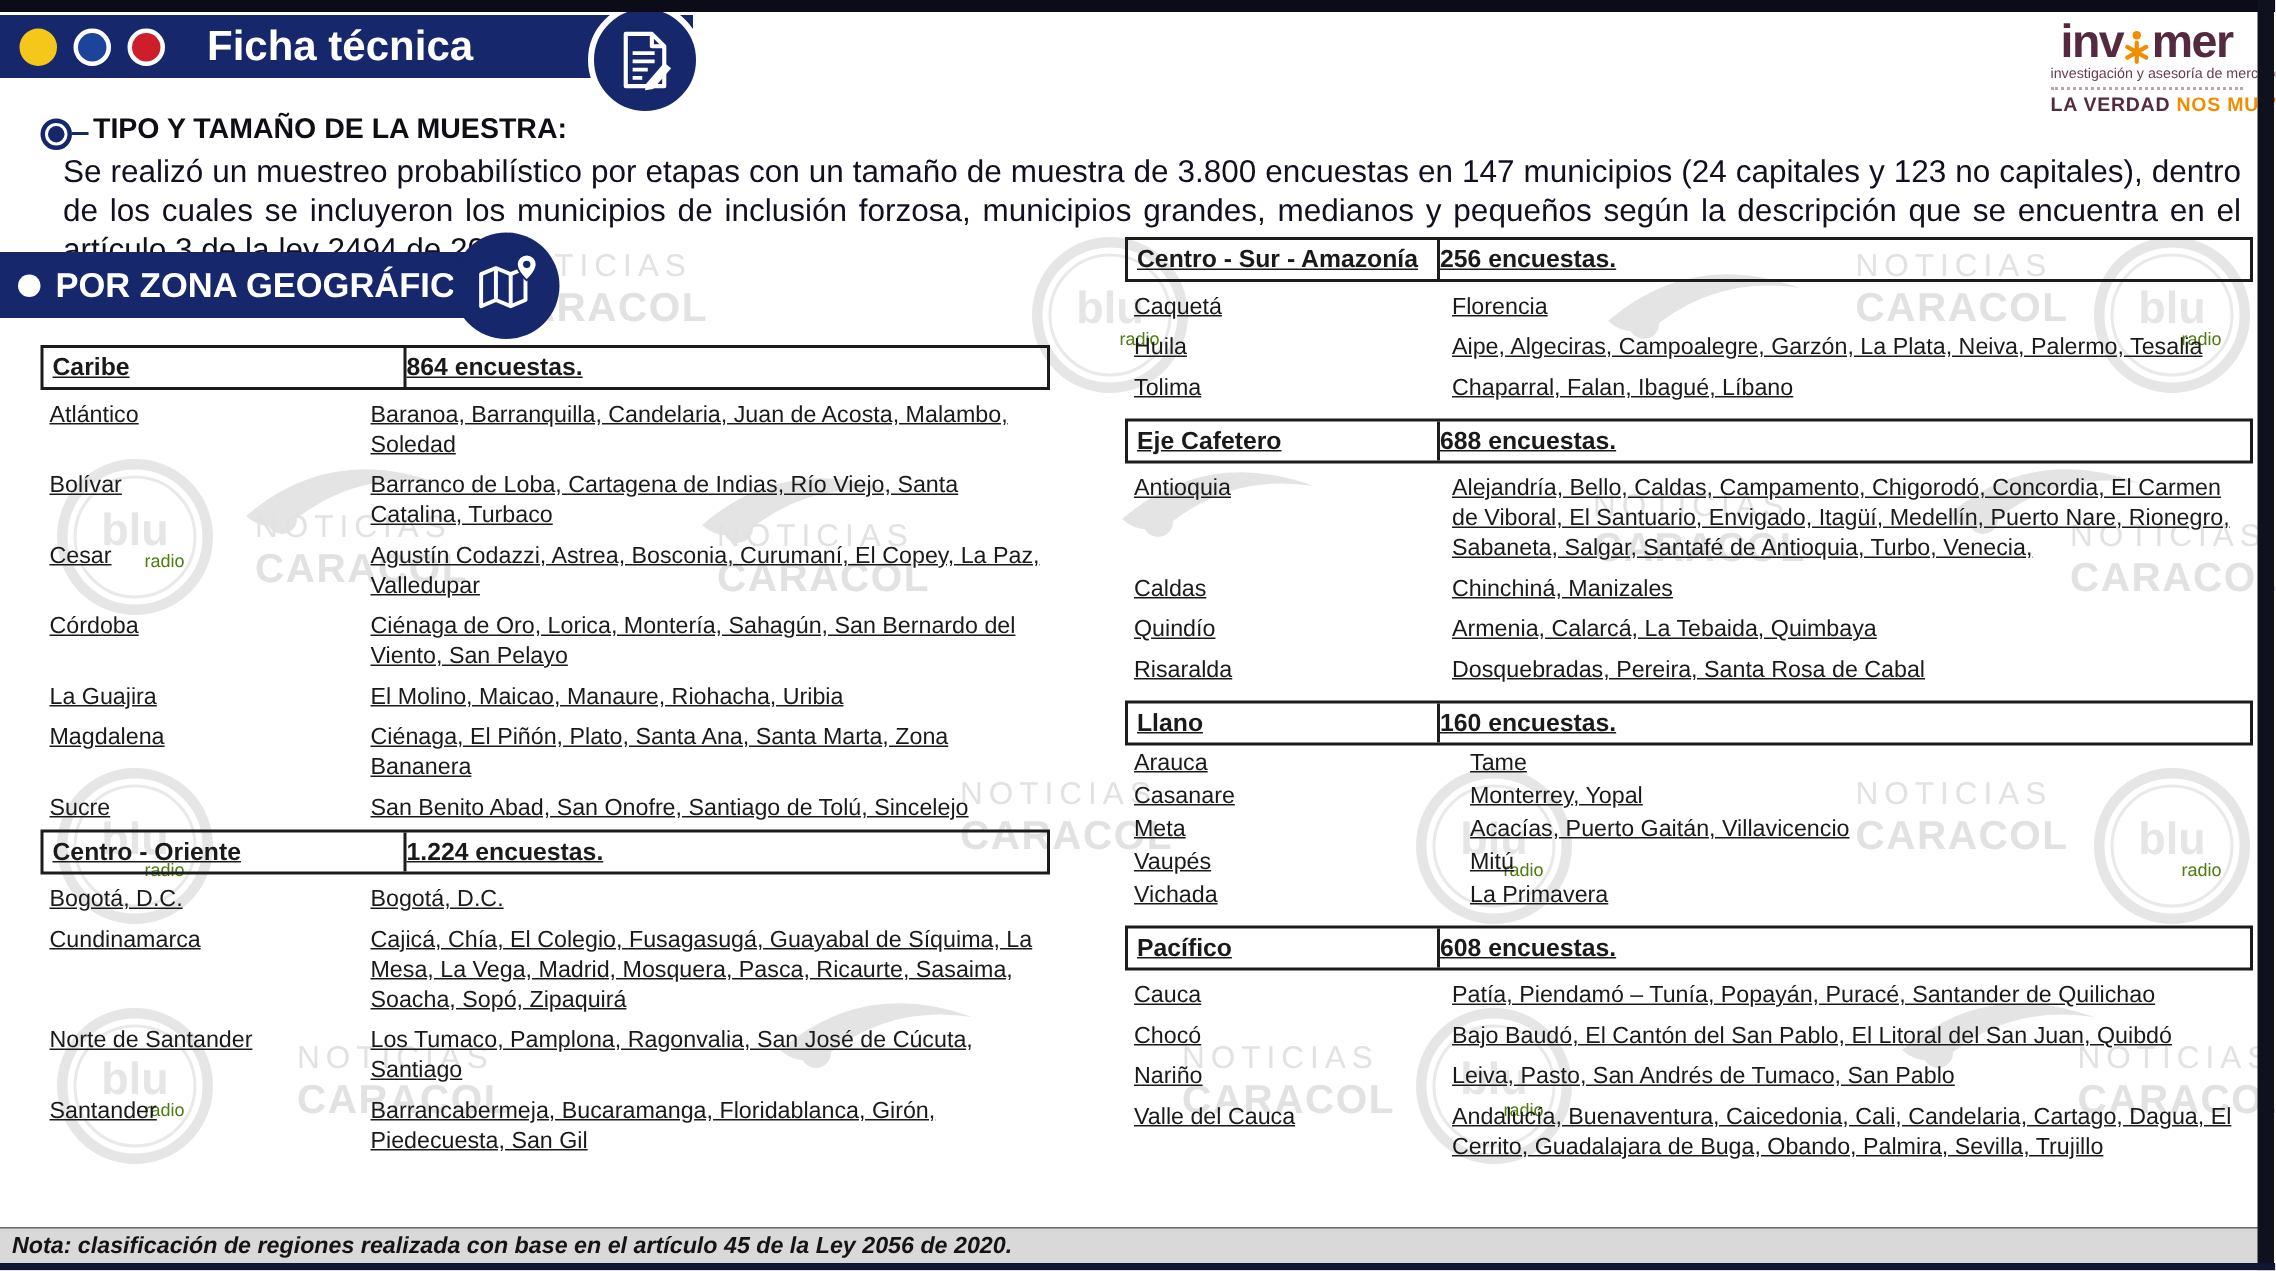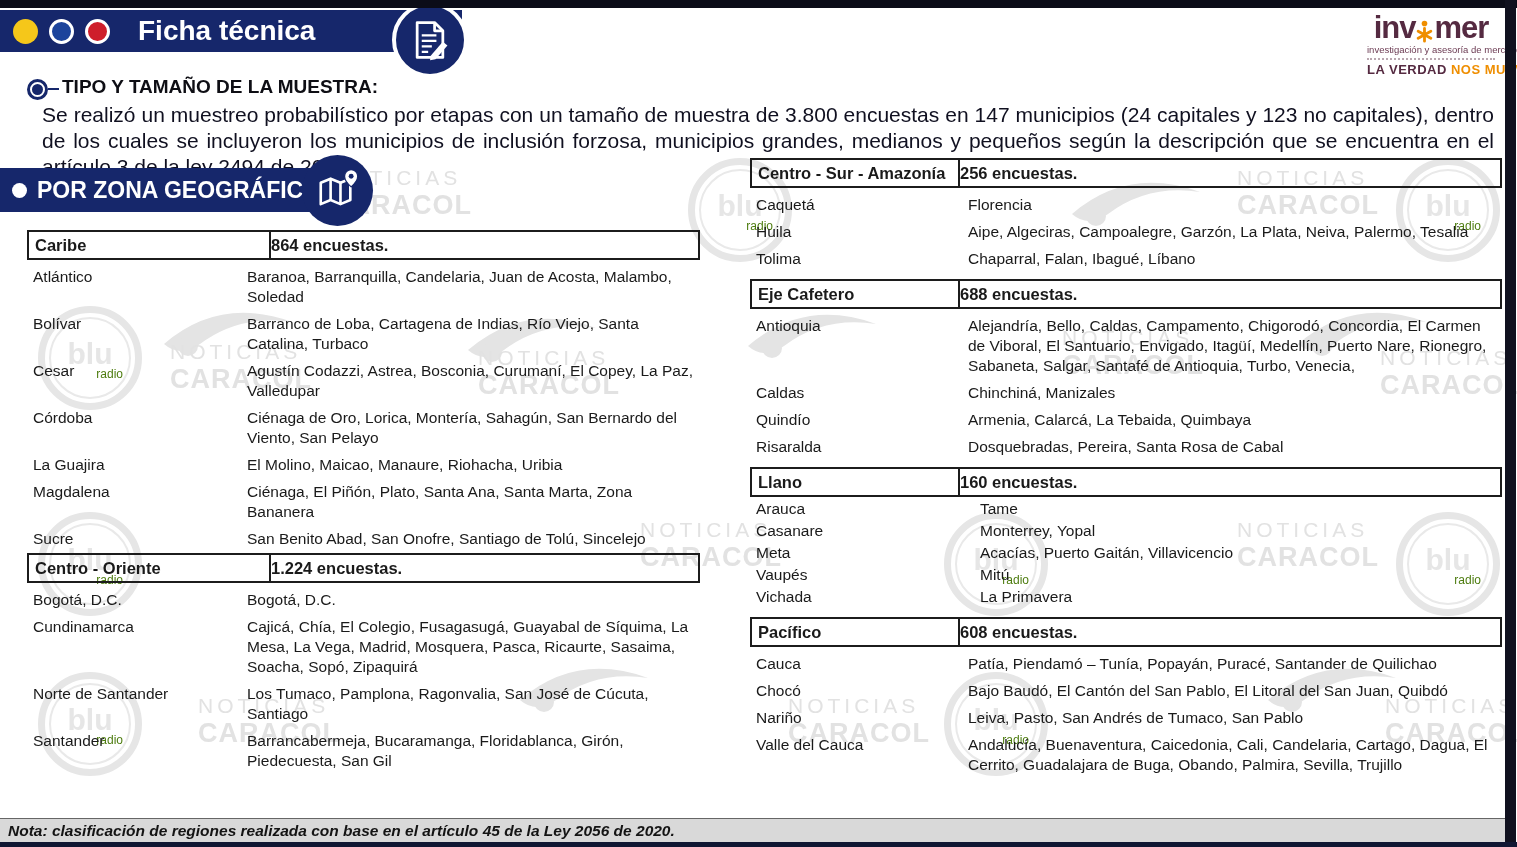--- a/index.html
+++ b/index.html
@@ -52,21 +52,21 @@
   .sample-body{position:absolute;left:42px;top:102px;width:1452px;font-size:21px;line-height:26px;color:#101020;z-index:1;text-align:justify;}
 
   
   .zone-bar{position:absolute;left:0;top:168px;width:312px;height:44px;background:#16276b;z-index:2;display:flex;align-items:center;}
   .zone-bullet{width:15px;height:15px;border-radius:50%;background:#fff;margin-left:12px;flex-shrink:0;}
   .zone-title{color:#fff;font-size:23px;font-weight:bold;margin-left:10px;white-space:nowrap;}
   .map-badge{position:absolute;left:302px;top:155px;width:71px;height:71px;border-radius:50%;background:#16276b;z-index:3;
     display:flex;align-items:center;justify-content:center;}
 
   
-  .geo-table{position:absolute;z-index:1;font-size:15.5px;color:#1a1a1a;line-height:20px;}
+  .geo-table{position:absolute;z-index:1;font-size:15.5px;color:#1a1a1a;line-height:20px;text-decoration:underline;}
   .t-left{left:27px;top:230px;width:673px;}
   .t-right{left:750px;top:158px;width:752px;}
   .region-header{display:flex;border:2px solid #1c1c1c;font-weight:bold;font-size:16.5px;background:transparent;}
   .region + .region .region-header{margin-top:4px;}
   .t-right .region + .region .region-header{margin-top:10px;}
   .rh-name{box-sizing:border-box;border-right:2px solid #1c1c1c;padding:3px 6px;white-space:nowrap;}
   .t-left .rh-name{width:242px;}
   .t-right .rh-name{width:208px;}
   .rh-total{flex:1;padding:3px 0;}
   .dept-row{display:flex;margin-top:7px;}

